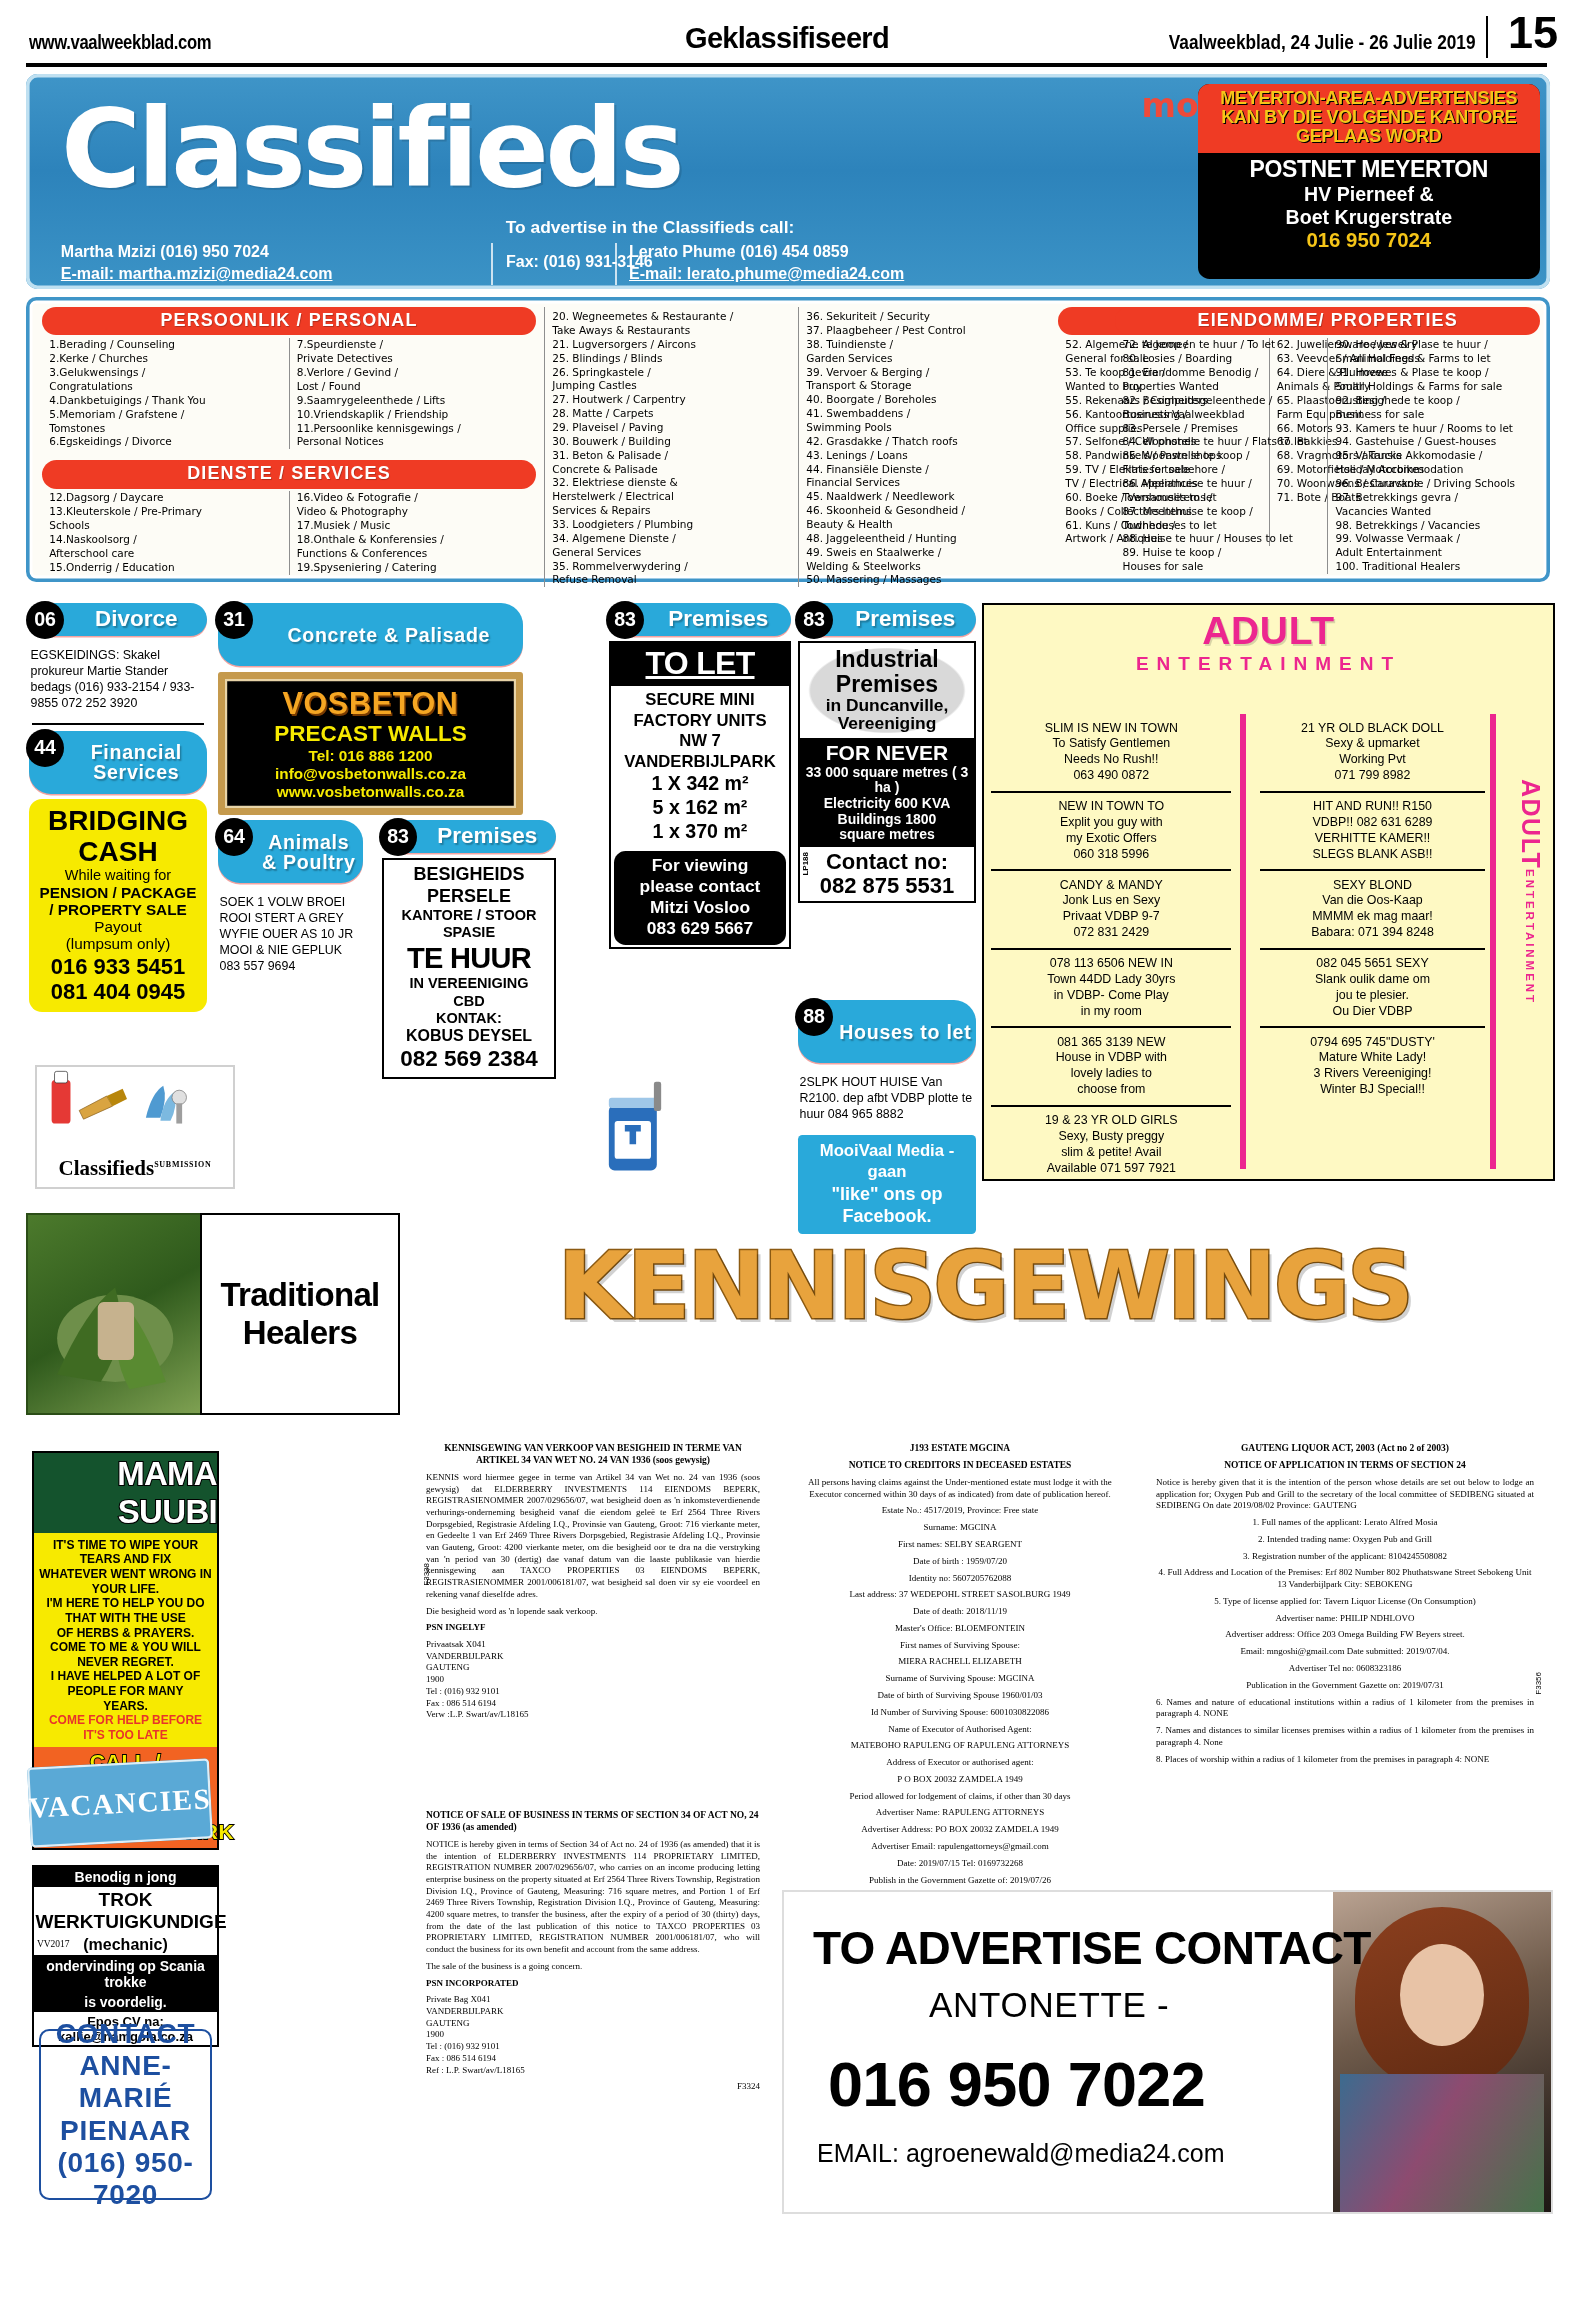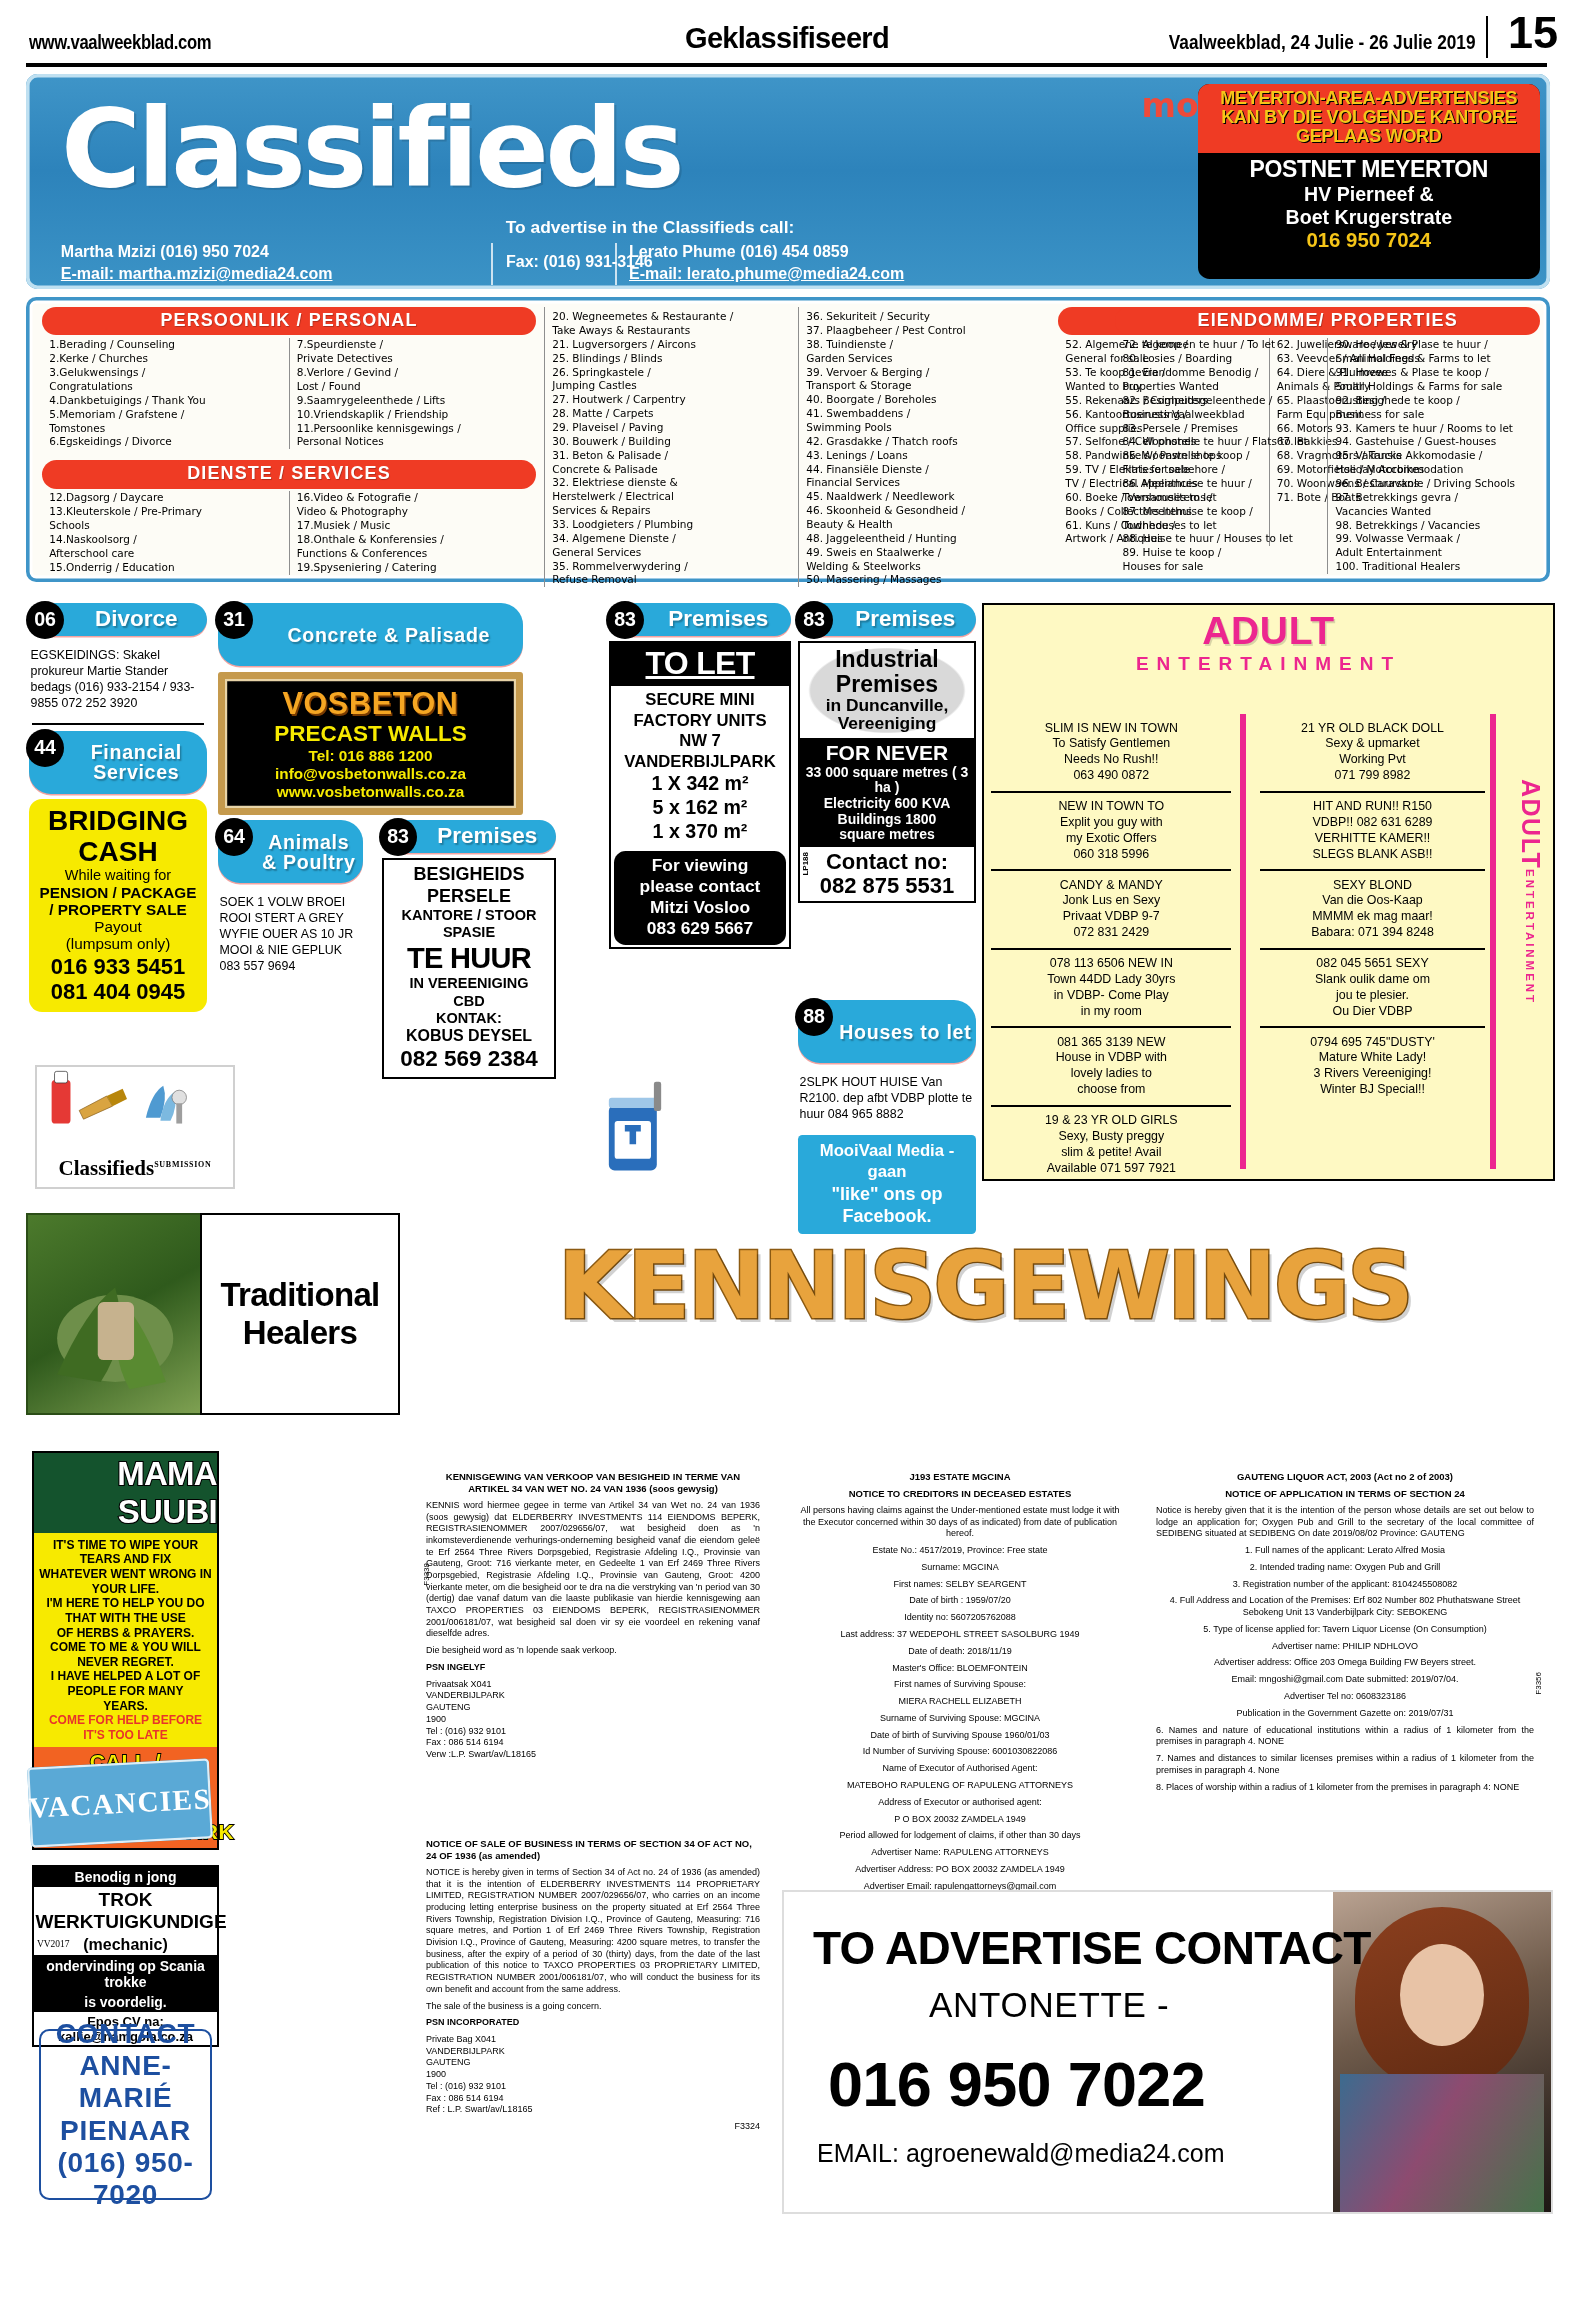--- a/index.html
+++ b/index.html
@@ -135,21 +135,21 @@
              display:flex;flex-direction:column;align-items:center;justify-content:center;}
   .kenn-trad .k1{font-size:33px;font-weight:bold;letter-spacing:-0.7px;}
   .kenn-trad .k2{font-size:33px;font-weight:bold;letter-spacing:-0.7px;}
   .kenn-title{position:absolute;left:393px;top:19px;right:0;text-align:center;}
   .kenn-title span{font-size:93px;font-weight:bold;color:#e8a33d;letter-spacing:-2.9px;
                    font-family:"DejaVu Sans",sans-serif;
                    -webkit-text-stroke:2.9px #8c5a12;paint-order:stroke fill;
                    text-shadow:3.6px 3.6px 0 rgba(0,0,0,.18);}
 
   
-  .legal{position:absolute;font-size:9px;line-height:1.3;text-align:justify;font-family:Liberation Sans, sans-serif;margin-top:28px;}
+  .legal{position:absolute;font-size:9px;line-height:1.3;text-align:justify;font-family:Liberation Serif, serif;}
   .legal h4{margin:0 0 5.1px 0;font-size:9.5px;text-align:center;line-height:1.25;}
   .legal p{margin:0 0 5.1px 0;}
   .vcode2{position:absolute;font-size:8px;writing-mode:vertical-rl;transform:rotate(180deg);}
 
   
   .mama{position:absolute;border:2.9px solid #000;}
   .mama .top{background:#14532d;text-align:right;padding:1.5px 0 2.9px;}
   .mama .top span{font-size:33px;font-weight:bold;color:#fff;-webkit-text-stroke:2.2px #000;paint-order:stroke fill;
                   letter-spacing:-0.7px;}
   .mama .mid{background:#f7ea00;text-align:center;font-size:12px;font-weight:bold;line-height:1.22;padding:4.4px 2.9px;}

